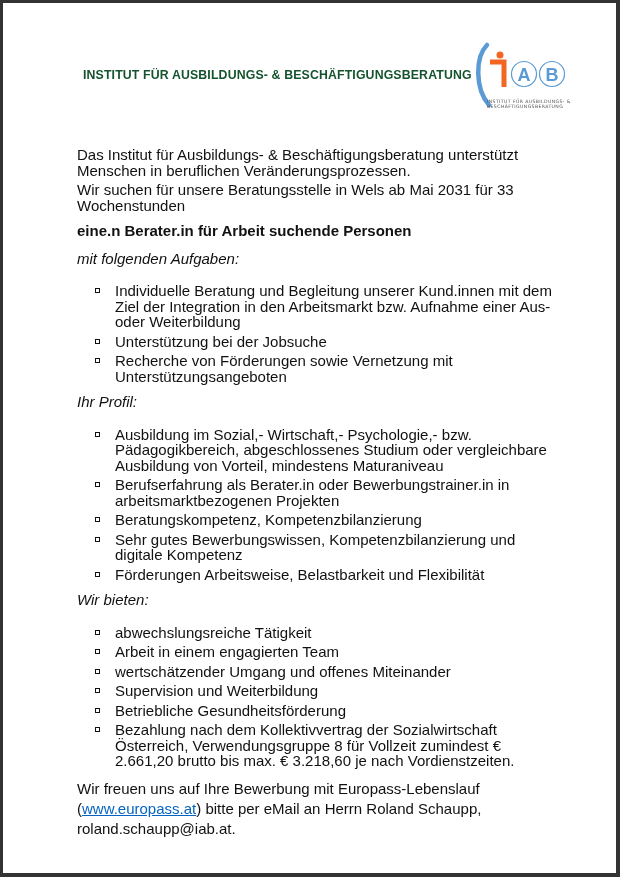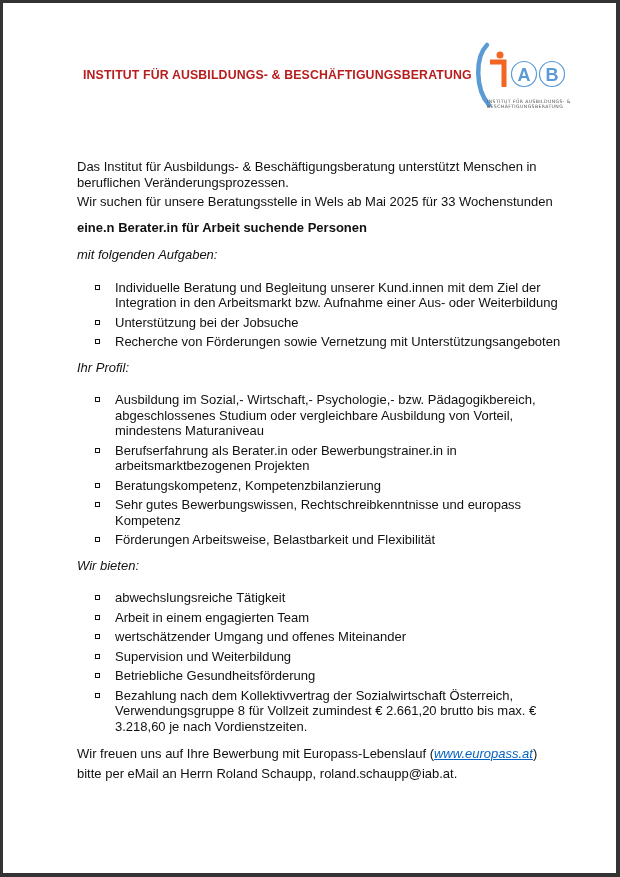--- a/index.html
+++ b/index.html
@@ -16,44 +16,44 @@
       width: 613px; height: 870px;
       background: #ffffff;
     }
     .header-title {
       position: absolute;
       left: 80px; top: 65px;
       font-family: "Liberation Sans", sans-serif;
       font-weight: bold;
       font-size: 12.3px;
       letter-spacing: 0.15px;
-      color: #b91c1c;
+      color: #14532d;
       white-space: nowrap;
     }
     .logo {
       position: absolute;
       left: 470px; top: 38px;
       width: 110px; height: 80px;
     }
     .logo-subtitle {
       position: absolute;
       left: 484px; top: 96px;
       font-size: 4.6px;
       line-height: 5px;
       color: #555;
       letter-spacing: 0.4px;
       white-space: nowrap;
       font-family: "DejaVu Sans", sans-serif;
     }
     .body-text {
       position: absolute;
-      left: 74px; top: 156px;
+      left: 74px; top: 144px;
       width: 486px;
       font-family: "Liberation Sans", sans-serif;
-      font-size: 13px;
+      font-size: 15px;
       color: #111;
       line-height: 15.5px;
     }
     .body-text p { margin: 0; }
     .p-intro { margin-bottom: 4px !important; }
     .p-search { margin-bottom: 10px !important; }
     .p-headline {
       text-align: left;
       font-weight: bold;
       margin-bottom: 12px !important;
@@ -70,21 +70,21 @@
       margin-bottom: 4px;
     }
     ul.bullets li .bullet {
       position: absolute;
       left: 18px; top: 5px;
       width: 5px; height: 5px;
       border: 1px solid #111;
       box-sizing: border-box;
     }
     .p-closing { margin-top: 4px !important; line-height: 20px; }
-    .link { color: #0563c1; text-decoration: underline; font-style: italic; }
+    .link { color: #0563c1; text-decoration: underline; }
   </style>
 </head>
 <body>
 
 <div class="page">
 
   <div class="header-title">INSTITUT FÜR AUSBILDUNGS- &amp; BESCHÄFTIGUNGSBERATUNG</div>
 
   <svg class="logo" viewBox="0 0 110 80" width="110" height="80">
 
@@ -99,36 +99,36 @@
     <circle cx="79" cy="33" r="12.5" fill="#ffffff" stroke="#5b9bd5" stroke-width="1.2"></circle>
     <text x="79" y="39.5" text-anchor="middle" font-family="Liberation Sans, sans-serif" font-weight="bold" font-size="18" fill="#5b9bd5">B</text>
   </svg>
   <div class="logo-subtitle">
     <div>INSTITUT FÜR AUSBILDUNGS- &amp;</div>
     <div>BESCHÄFTIGUNGSBERATUNG</div>
   </div>
 
   <div class="body-text">
     <p class="p-intro">Das Institut für Ausbildungs- &amp; Beschäftigungsberatung unterstützt Menschen in beruflichen Veränderungsprozessen.</p>
-    <p class="p-search">Wir suchen für unsere Beratungsstelle in Wels ab Mai 2025 für 33 Wochenstunden</p>
+    <p class="p-search">Wir suchen für unsere Beratungsstelle in Wels ab Mai 2031 für 33 Wochenstunden</p>
     <p class="p-headline">eine.n Berater.in für Arbeit suchende Personen</p>
 
     <p class="section-label">mit folgenden Aufgaben:</p>
     <ul class="bullets">
       <li><span class="bullet"></span><span>Individuelle Beratung und Begleitung unserer Kund.innen mit dem Ziel der Integration in den Arbeitsmarkt bzw. Aufnahme einer Aus- oder Weiterbildung</span></li>
       <li><span class="bullet"></span><span>Unterstützung bei der Jobsuche</span></li>
       <li><span class="bullet"></span><span>Recherche von Förderungen sowie Vernetzung mit Unterstützungsangeboten</span></li>
     </ul>
 
     <p class="section-label">Ihr Profil:</p>
     <ul class="bullets">
       <li><span class="bullet"></span><span>Ausbildung im Sozial,- Wirtschaft,- Psychologie,- bzw. Pädagogikbereich, abgeschlossenes Studium oder vergleichbare Ausbildung von Vorteil, mindestens Maturaniveau</span></li>
       <li><span class="bullet"></span><span>Berufserfahrung als Berater.in oder Bewerbungstrainer.in in arbeitsmarktbezogenen Projekten</span></li>
       <li><span class="bullet"></span><span>Beratungskompetenz, Kompetenzbilanzierung</span></li>
-      <li><span class="bullet"></span><span>Sehr gutes Bewerbungswissen, Rechtschreibkenntnisse und europass Kompetenz</span></li>
+      <li><span class="bullet"></span><span>Sehr gutes Bewerbungswissen, Kompetenzbilanzierung und digitale Kompetenz</span></li>
       <li><span class="bullet"></span><span>Förderungen Arbeitsweise, Belastbarkeit und Flexibilität</span></li>
     </ul>
 
     <p class="section-label">Wir bieten:</p>
     <ul class="bullets">
       <li><span class="bullet"></span><span>abwechslungsreiche Tätigkeit</span></li>
       <li><span class="bullet"></span><span>Arbeit in einem engagierten Team</span></li>
       <li><span class="bullet"></span><span>wertschätzender Umgang und offenes Miteinander</span></li>
       <li><span class="bullet"></span><span>Supervision und Weiterbildung</span></li>
       <li><span class="bullet"></span><span>Betriebliche Gesundheitsförderung</span></li>

